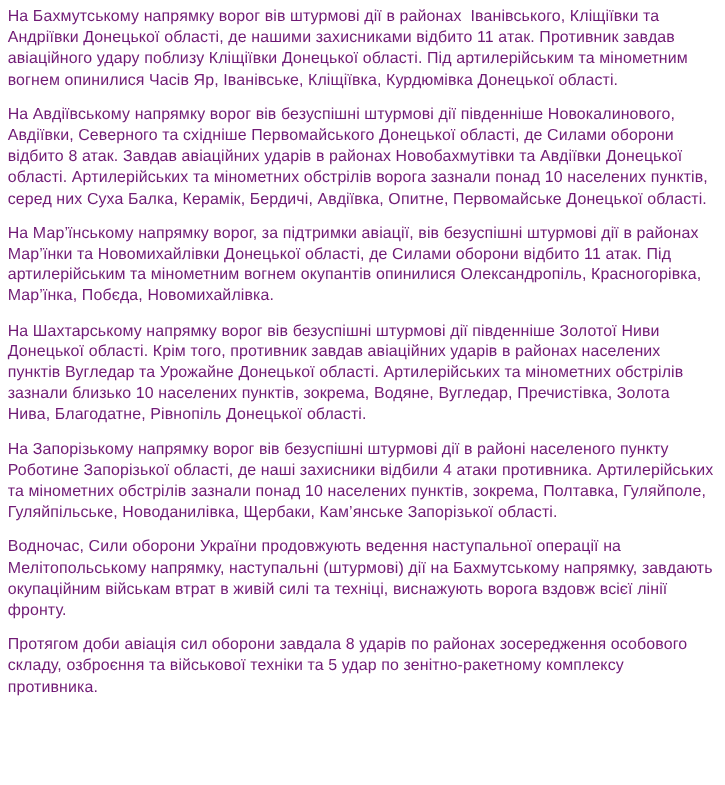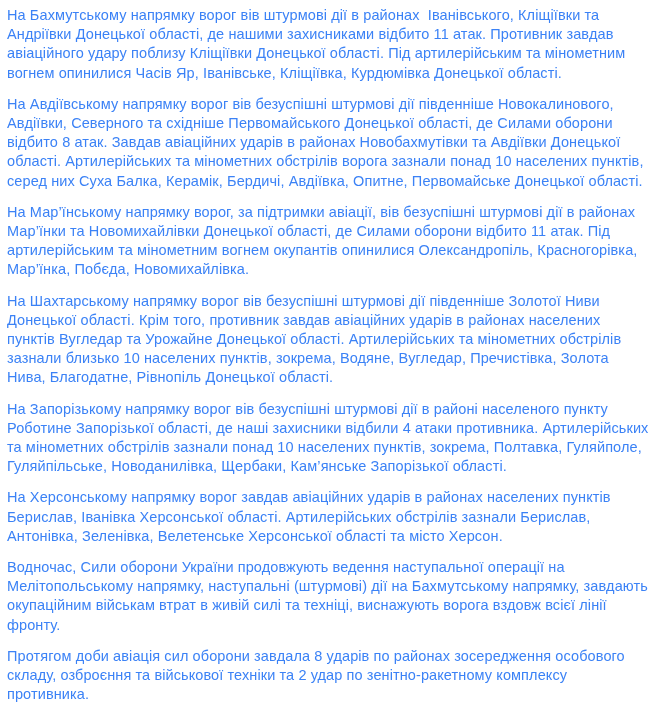--- a/index.html
+++ b/index.html
@@ -11,21 +11,21 @@
     width: 659px;
     min-height: 714px;
   }
   .report {
     box-sizing: border-box;
     width: 659px;
     padding: 6px 8px 2px 7px;
     font-family: "Liberation Sans", "DejaVu Sans", sans-serif;
     font-size: 14.5px;
     line-height: 19.2px;
-    color: #3b82f6;
+    color: #701a75;
     background: #ffffff;
   }
   .report p {
     margin: 0 0 12px 0;
     white-space: pre-wrap;
     text-align: left;
     letter-spacing: 0.1px;
   }
   .report p:last-child {
     margin-bottom: 0;
@@ -33,16 +33,15 @@
 </style>
 </head>
 <body>
 
 <main class="report">
   <p>На Бахмутському напрямку ворог вів штурмові дії в районах  Іванівського, Кліщіївки та Андріївки Донецької області, де нашими захисниками відбито 11 атак. Противник завдав авіаційного удару поблизу Кліщіївки Донецької області. Під артилерійським та мінометним вогнем опинилися Часів Яр, Іванівське, Кліщіївка, Курдюмівка Донецької області.</p>
   <p>На Авдіївському напрямку ворог вів безуспішні штурмові дії південніше Новокалинового, Авдіївки, Северного та східніше Первомайського Донецької області, де Силами оборони відбито 8 атак. Завдав авіаційних ударів в районах Новобахмутівки та Авдіївки Донецької області. Артилерійських та мінометних обстрілів ворога зазнали понад 10 населених пунктів, серед них Суха Балка, Керамік, Бердичі, Авдіївка, Опитне, Первомайське Донецької області.</p>
   <p>На Мар’їнському напрямку ворог, за підтримки авіації, вів безуспішні штурмові дії в районах Мар’їнки та Новомихайлівки Донецької області, де Силами оборони відбито 11 атак. Під артилерійським та мінометним вогнем окупантів опинилися Олександропіль, Красногорівка, Мар’їнка, Побєда, Новомихайлівка.</p>
   <p>На Шахтарському напрямку ворог вів безуспішні штурмові дії південніше Золотої Ниви Донецької області. Крім того, противник завдав авіаційних ударів в районах населених пунктів Вугледар та Урожайне Донецької області. Артилерійських та мінометних обстрілів зазнали близько 10 населених пунктів, зокрема, Водяне, Вугледар, Пречистівка, Золота Нива, Благодатне, Рівнопіль Донецької області.</p>
   <p>На Запорізькому напрямку ворог вів безуспішні штурмові дії в районі населеного пункту Роботине Запорізької області, де наші захисники відбили 4 атаки противника. Артилерійських та мінометних обстрілів зазнали понад 10 населених пунктів, зокрема, Полтавка, Гуляйполе, Гуляйпільське, Новоданилівка, Щербаки, Кам’янське Запорізької області.</p>
-  <p>На Херсонському напрямку ворог завдав авіаційних ударів в районах населених пунктів Берислав, Іванівка Херсонської області. Артилерійських обстрілів зазнали Берислав, Антонівка, Зеленівка, Велетенське Херсонської області та місто Херсон.</p>
   <p>Водночас, Сили оборони України продовжують ведення наступальної операції на Мелітопольському напрямку, наступальні (штурмові) дії на Бахмутському напрямку, завдають окупаційним військам втрат в живій силі та техніці, виснажують ворога вздовж всієї лінії фронту.</p>
-  <p>Протягом доби авіація сил оборони завдала 8 ударів по районах зосередження особового складу, озброєння та військової техніки та 2 удар по зенітно-ракетному комплексу противника.</p>
+  <p>Протягом доби авіація сил оборони завдала 8 ударів по районах зосередження особового складу, озброєння та військової техніки та 5 удар по зенітно-ракетному комплексу противника.</p>
 </main>
 
 </body></html>

